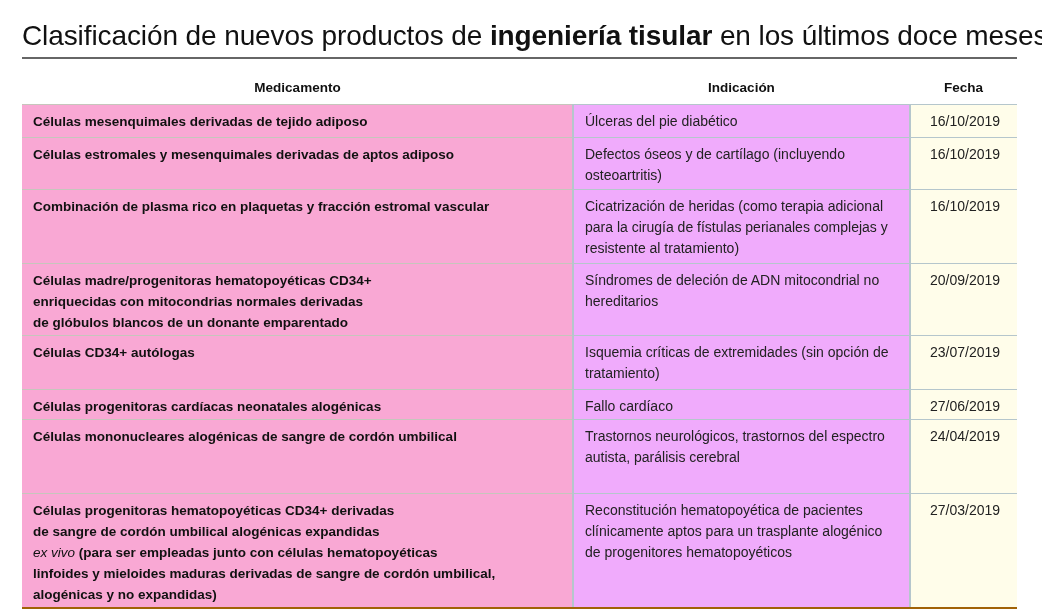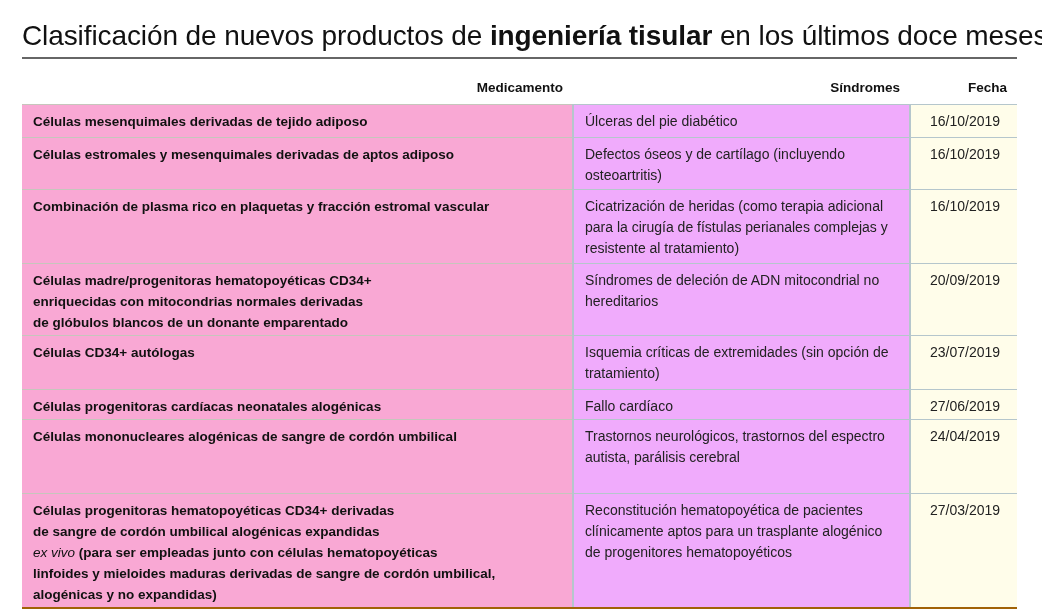--- a/index.html
+++ b/index.html
@@ -20,21 +20,21 @@
     table.grid {
       position: absolute; left: 22px; top: 69px; width: 995px;
       border-collapse: collapse; table-layout: fixed;
       font-size: 14px; line-height: 21px;
     }
     col.c-med { width: 551px; }
     col.c-ind { width: 337px; }
     col.c-date { width: 107px; }
 
     th {
-      text-align: right; font-weight: bold; font-size: 13.5px;
+      text-align: center; font-weight: bold; font-size: 13.5px;
       padding: 8px 10px 0 10px; height: 35px; vertical-align: top;
       background: #ffffff; color: #111;
     }
     td {
       vertical-align: top; padding: 6px 11px 0 11px;
       border-top: 1px solid #c6c6bc;
     }
     tr.last td { border-bottom: 2px solid #a16207; }
     td.med { background: #f9a8d4; font-weight: bold; font-size: 13.5px; color: #111; }
     td.ind { background: #f0abfc; border-left: 2px solid #b5c6cc; border-right: 2px solid #b5c6cc; color: #222; }
@@ -51,21 +51,21 @@
 
 <table class="grid">
   <colgroup>
       <col class="c-med">
       <col class="c-ind">
       <col class="c-date">
     </colgroup>
   <thead>
     <tr>
       <th>Medicamento</th>
-      <th>Síndromes</th>
+      <th>Indicación</th>
       <th>Fecha</th>
     </tr>
   </thead>
   <tbody>
     <tr style="height:33px">
       <td class="med">
           <span class="line">Células mesenquimales derivadas de tejido adiposo</span>
         </td>
       <td class="ind">Úlceras del pie diabético</td>
       <td class="date">16/10/2019</td>

